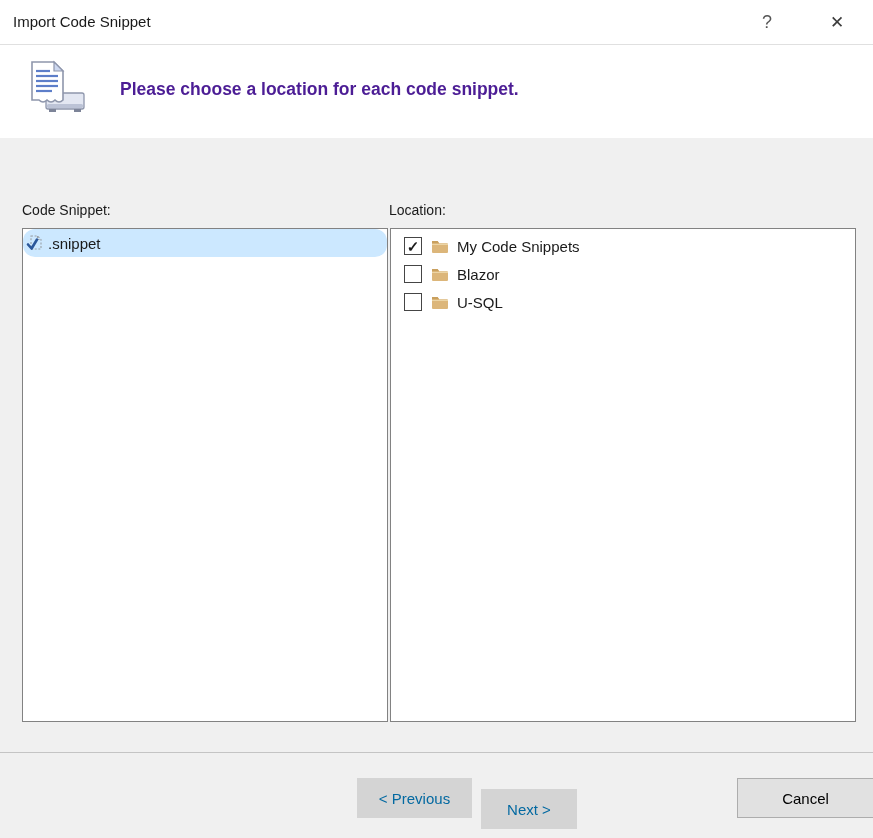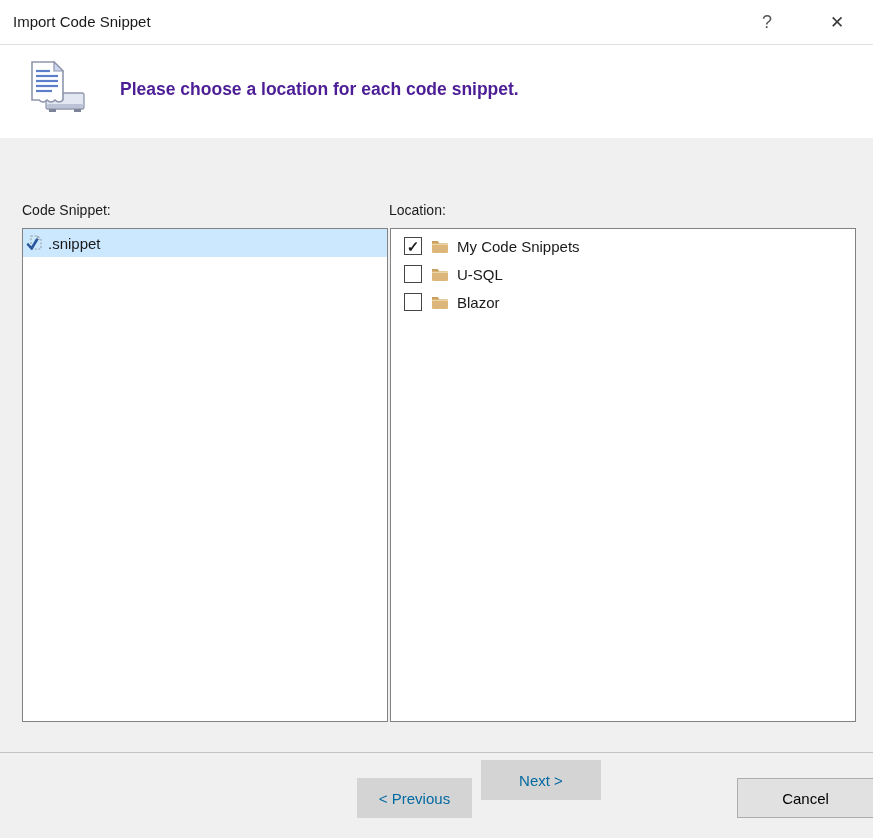--- a/index.html
+++ b/index.html
@@ -55,21 +55,21 @@
     position: absolute; top: 90px; height: 494px;
     background: #ffffff; border: 1px solid #828282;
   }
   .listbox.snippets  { left: 22px;  width: 366px; }
   .listbox.locations { left: 390px; width: 466px; padding-top: 3px; }
 
   .snippet-row {
     height: 28px; display: flex; align-items: center;
     padding-left: 3px; font-size: 15px; color: #1a1a1a; cursor: default;
   }
-  .snippet-row.selected { background: #cce8ff; }
+  .snippet-row.selected { background: #cce8ff; border-radius: 12px; }
   .snippet-icon { width: 19px; height: 19px; margin-right: 3px; flex: 0 0 auto; }
 
   .loc-row {
     height: 28px; display: flex; align-items: center;
     padding-left: 13px; font-size: 15px; color: #1a1a1a; cursor: default;
   }
   .checkbox {
     width: 18px; height: 18px; background: #fff; border: 1px solid #454545;
     display: flex; align-items: center; justify-content: center;
     margin-right: 9px; flex: 0 0 auto; cursor: pointer;
@@ -84,21 +84,21 @@
   }
   .btn {
     position: absolute; height: 40px; font-size: 15px;
     font-family: "Liberation Sans", sans-serif;
     background: #e1e1e1; border: 1px solid #adadad; color: #000; cursor: pointer;
   }
   .btn:disabled, .btn.disabled {
     background: #d4d4d4; border: 1px solid #d4d4d4; color: #0369a1; cursor: default;
   }
   .btn.previous { left: 357px; top: 25px; width: 115px; }
-  .btn.next     { left: 481px; top: 7px; width: 120px; }
+  .btn.next     { left: 481px; top: 36px; width: 96px; }
   .btn.cancel   { left: 737px; top: 25px; width: 137px; }
 
   .finish-annotation {
     position: absolute; left: 603px; top: 16px; width: 128px; height: 58px;
     border: 5px solid #e11b22;
     display: flex; align-items: center; justify-content: center;
   }
   .btn.finish { position: static; width: 112px; height: 40px; }
 </style>
 </head>
@@ -178,35 +178,35 @@
         <span class="checkbox">
           <span class="check"></span>
         </span>
         <span class="folder-icon">
           <svg width="18" height="15" viewBox="0 0 18 15">
             <path d="M1 2 h5.6 l1.5 2.2 H16 a1 1 0 0 1 1 1 V13 a1 1 0 0 1 -1 1 H2 a1 1 0 0 1 -1 -1 Z" fill="#dcb67a"></path>
             <path d="M1 2 h5.6 l1.5 2.2 H1 Z" fill="#c9a05e"></path>
             <rect x="1" y="4.9" width="16" height="1.1" fill="#ecd5a6"></rect>
           </svg>
         </span>
-        <span class="loc-name">U-SQL</span>
+        <span class="loc-name">Blazor</span>
       </div>
 
       <div class="loc-row">
         <span class="checkbox">
           <span class="check"></span>
         </span>
         <span class="folder-icon">
           <svg width="18" height="15" viewBox="0 0 18 15">
             <path d="M1 2 h5.6 l1.5 2.2 H16 a1 1 0 0 1 1 1 V13 a1 1 0 0 1 -1 1 H2 a1 1 0 0 1 -1 -1 Z" fill="#dcb67a"></path>
             <path d="M1 2 h5.6 l1.5 2.2 H1 Z" fill="#c9a05e"></path>
             <rect x="1" y="4.9" width="16" height="1.1" fill="#ecd5a6"></rect>
           </svg>
         </span>
-        <span class="loc-name">Blazor</span>
+        <span class="loc-name">U-SQL</span>
       </div>
 
     </div>
   </div>
 
   <div class="footer">
     <button class="btn previous disabled" disabled="">&lt; Previous</button>
     <button class="btn next disabled" disabled="">Next &gt;</button>
     <button class="btn cancel">Cancel</button>
   </div>

